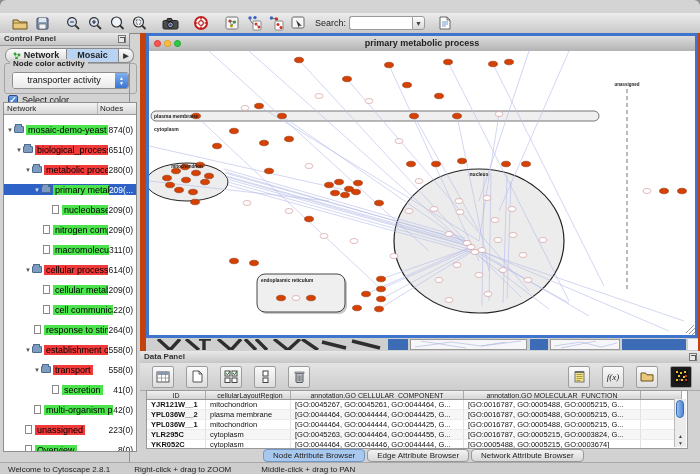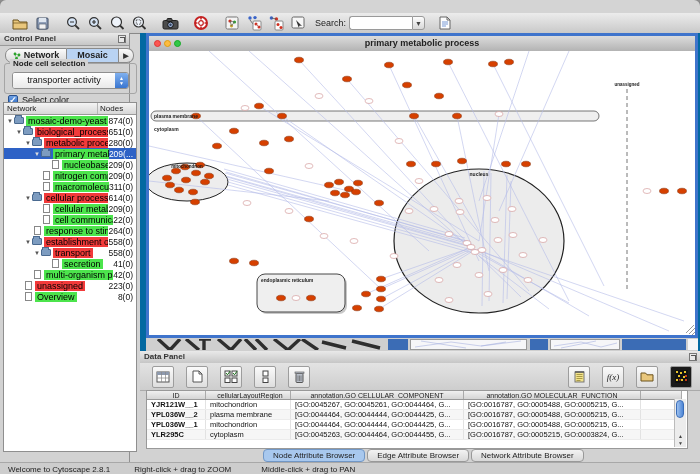--- a/index.html
+++ b/index.html
@@ -58,36 +58,36 @@
   .checkbox{width:10px;height:10px;border-radius:2px;border:1px solid #28508e;
     background:linear-gradient(#6fa2e6,#2f6cc4);color:#fff;font-size:9px;line-height:9px;
     font-weight:bold;text-align:center;box-sizing:border-box;}
   .checklbl{font-size:9px;color:#111;}
   .treebox{position:absolute;left:3px;top:69px;width:134px;height:350px;background:#fff;
     border:1px solid #8f8f8f;box-sizing:border-box;overflow:hidden;}
   .treehead{height:11px;display:flex;background:linear-gradient(#f4f4f4,#d7d7d7);
     border-bottom:1px solid #9a9a9a;font-size:8px;color:#222;}
   .treehead .c1{flex:1;padding-left:3px;border-right:1px solid #b5b5b5;line-height:11px;}
   .treehead .c2{width:36px;padding-left:2px;line-height:11px;}
-  .trow{height:11px;display:flex;align-items:center;font-size:9px;white-space:nowrap;overflow:hidden;}
+  .trow{height:11px;display:flex;align-items:center;font-size:9px;white-space:nowrap;overflow:hidden;margin-top:9px;}
   .trow.sel{background:#2e62c6;}
   .tri{width:8px;font-size:6px;color:#555;flex:0 0 auto;text-align:center;}
   .trow.sel .tri{color:#ddd;}
   .fold-ic{width:10px;height:7px;background:#7d9cc0;border:1px solid #4a6a90;border-radius:1px;
     margin-right:2px;flex:0 0 auto;position:relative;box-sizing:border-box;}
   .fold-ic:before{content:"";position:absolute;left:0;top:-3px;width:5px;height:2px;
     background:#7d9cc0;border:1px solid #4a6a90;border-bottom:none;border-radius:1px 1px 0 0;}
   .leaf-ic{width:7px;height:9px;background:#fff;border:1px solid #888;margin:0 3px 0 2px;flex:0 0 auto;box-sizing:border-box;}
   .tlabel{padding:0 2px;color:#000;flex:0 1 auto;overflow:hidden;}
   .tlabel.green{background:#4ce44c;}
   .tlabel.red{background:#f23a3a;}
   .tcount{margin-left:auto;font-size:8.5px;color:#111;padding-right:3px;flex:0 0 auto;}
   .trow.sel .tcount{color:#fff;}
   
-  .workspace{position:absolute;left:140px;top:33px;width:560px;height:440px;background:#0369a1;}
+  .workspace{position:absolute;left:140px;top:33px;width:560px;height:440px;background:#c2410c;}
   .netwin{position:absolute;left:6px;top:0;width:552px;height:305px;
     border:3px solid #3f74cc;box-sizing:border-box;background:#fff;}
   .nettitle{height:15px;background:linear-gradient(#dcdcdc,#b3b3b3);border-bottom:1px solid #8a8a8a;
     position:relative;}
   .nettitle .lights{top:4px;left:5px;gap:3px;}
   .nettitle .light{width:7px;height:7px;}
   .nettitle .t{position:absolute;left:0;right:0;top:2px;text-align:center;font-size:9px;
     font-weight:bold;color:#222;}
   .netcanvas{position:absolute;left:0;top:15px;width:546px;height:284px;background:#fff;}
   #net-svg{width:546px;height:284px;display:block;}
@@ -266,21 +266,21 @@
             <path d="M2,2 L6,3 L3.5,6.5 Z" fill="none" stroke="#2da32d" stroke-width=".5"></path>
           </svg>
         <span>Network</span>
       </div>
       <div class="seg sel">
         <span>Mosaic</span>
       </div>
       <div class="seg arrow">▶</div>
     </div>
     <div class="groupbox">
-      <div class="grouplbl">Node cell selection</div>
+      <div class="grouplbl">Node color activity</div>
       <div class="combo">
         <div class="val">transporter activity</div>
         <div class="step">
             <span>▲</span>
             <span>▼</span>
           </div>
       </div>
     </div>
     <div class="checkrow">
       <div class="checkbox">✓</div>
@@ -689,20 +689,27 @@
                 <td>[GO:0016787, GO:0005488, GO:0005215, G...</td>
                 <td></td>
               </tr>
               <tr>
                 <td class="idcol">YLR295C</td>
                 <td>cytoplasm</td>
                 <td>[GO:0045263, GO:0044464, GO:0044455, G...</td>
                 <td>[GO:0016787, GO:0005215, GO:0003824, G...</td>
                 <td></td>
               </tr>
+              <tr>
+                <td class="idcol">YKR052C</td>
+                <td>cytoplasm</td>
+                <td>[GO:0044464, GO:0044446, GO:0044444, G...</td>
+                <td>[GO:0005488, GO:0005215, GO:0003674]</td>
+                <td></td>
+              </tr>
             </tbody>
         </table>
         <div class="vscroll">
           <div class="vthumb"></div>
           <div class="varrows">▲<br>▼</div>
         </div>
       </div>
       <div class="dptabs">
         <div class="dptab sel">Node Attribute Browser</div>
         <div class="dptab">Edge Attribute Browser</div>

